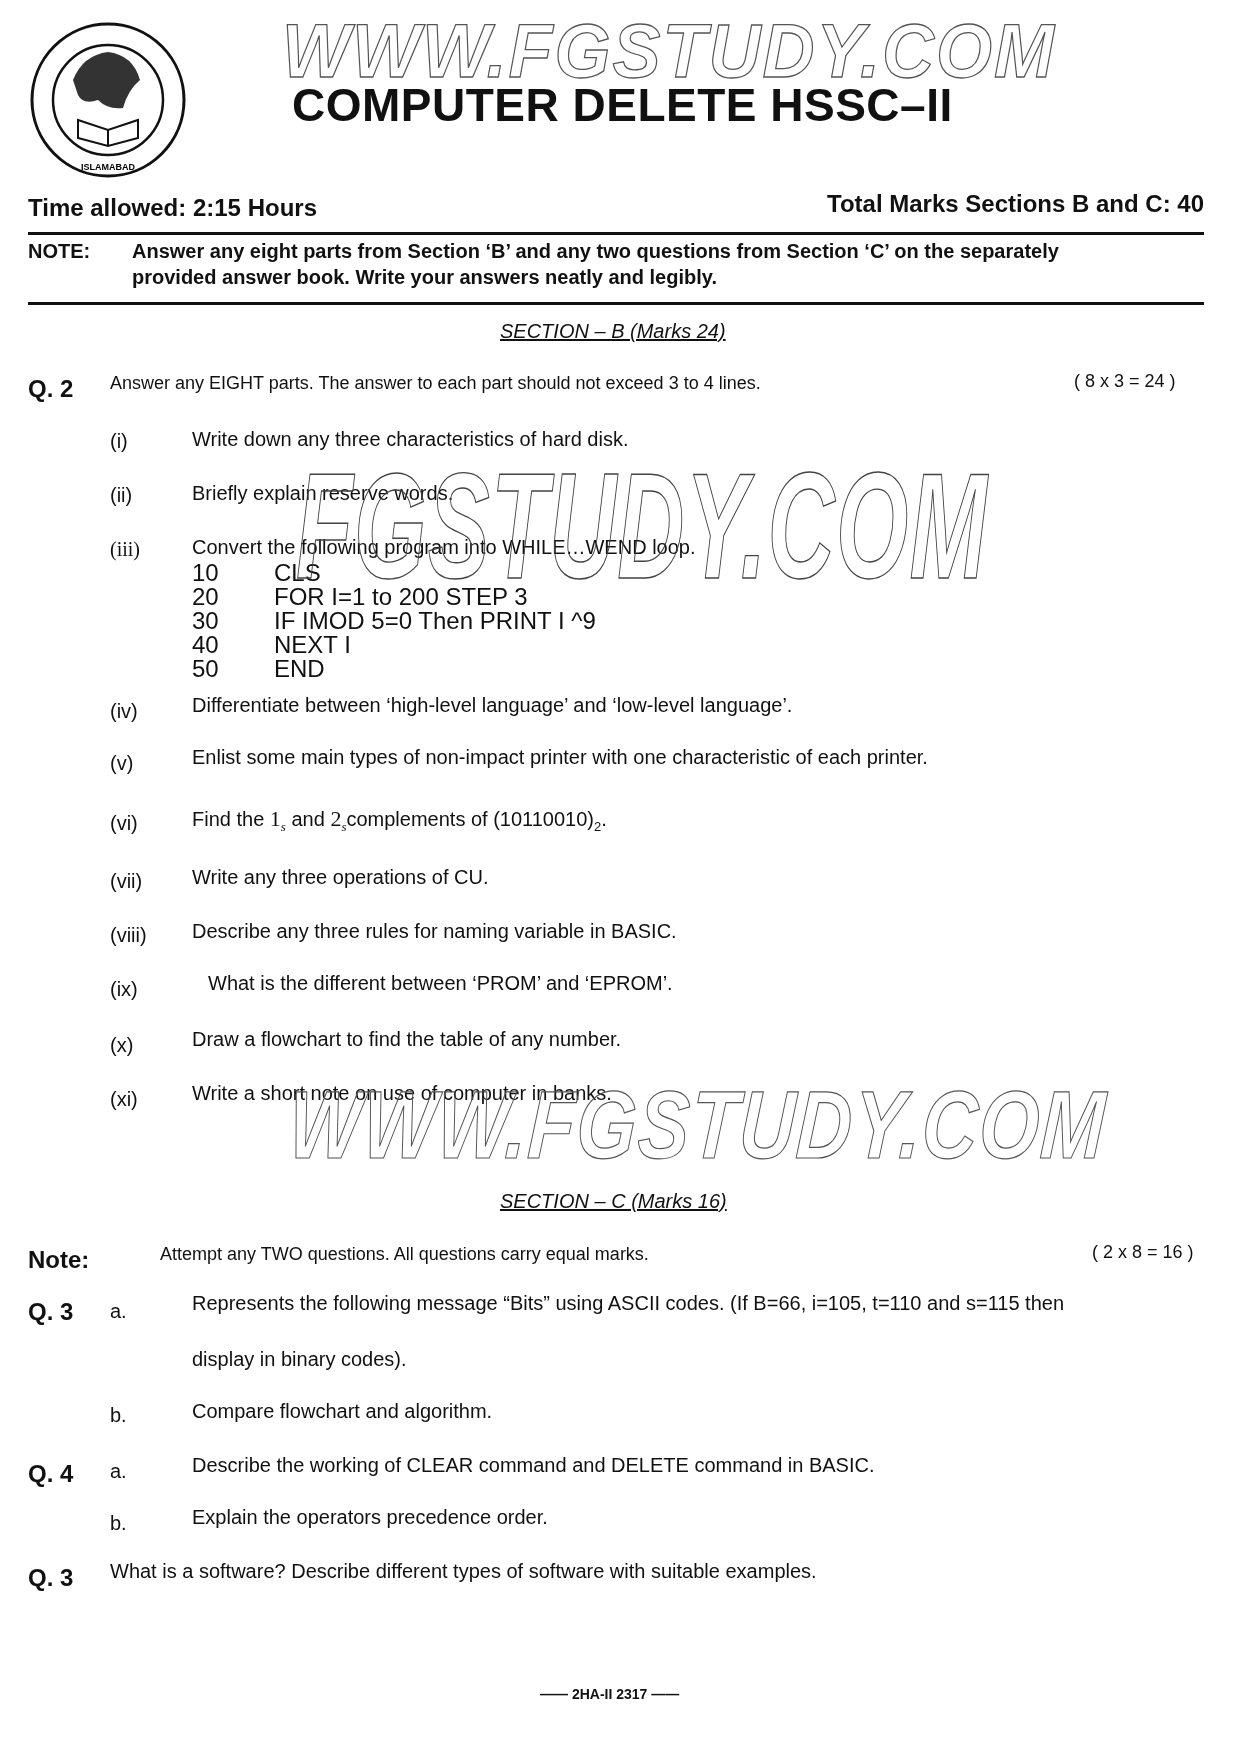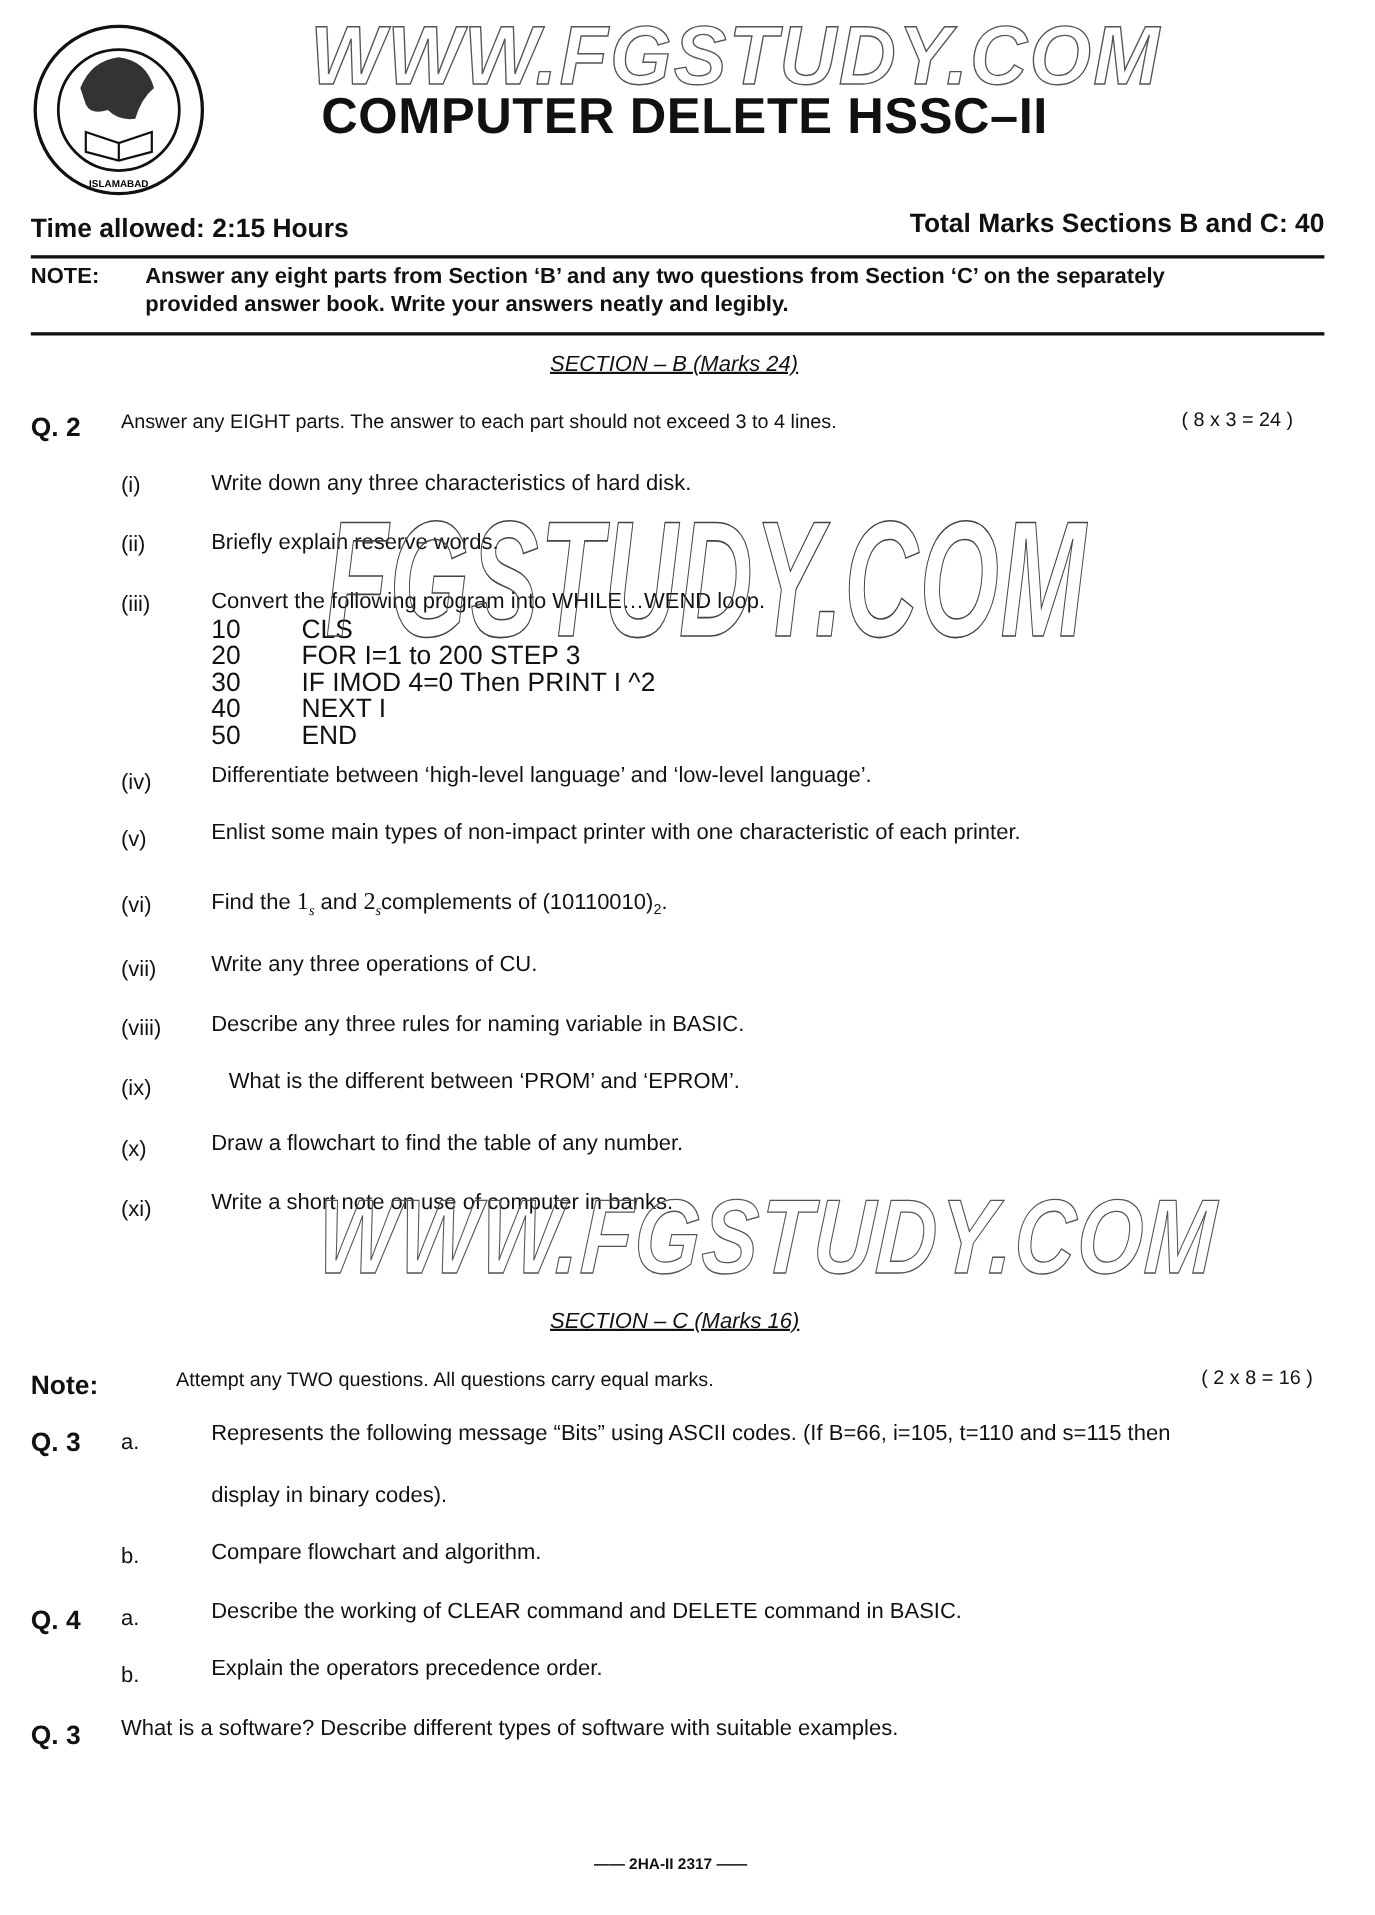--- a/index.html
+++ b/index.html
@@ -55,27 +55,27 @@
 <div class="abs qnum" style="left:28px;top:375px;">Q. 2</div>
 <div class="abs qtext" style="left:110px;top:373px;">Answer any EIGHT parts. The answer to each part should not exceed 3 to 4 lines.</div>
 <div class="abs qtext" style="left:1074px;top:371px;">( 8 x 3 = 24 )</div>
 
 <div class="abs item" style="left:110px;top:430px;">(i)</div>
 <div class="abs item" style="left:192px;top:428px;">Write down any three characteristics of hard disk.</div>
 
 <div class="abs item" style="left:110px;top:484px;">(ii)</div>
 <div class="abs item" style="left:192px;top:482px;">Briefly explain reserve words.</div>
 
-<div class="abs item" style="left:110px;top:538px;">(iii)</div>
+<div class="abs item" style="left:110px;top:538px;font-family:Liberation Serif, serif;">(iii)</div>
 <div class="abs item" style="left:192px;top:536px;">Convert the following program into WHILE…WEND loop.</div>
 
 <div class="abs code" style="left:192px;top:561px;">
   <div><span style="display:inline-block;width:82px;">10</span><span>CLS</span></div>
   <div><span style="display:inline-block;width:82px;">20</span><span>FOR I=1 to 200 STEP 3</span></div>
-  <div><span style="display:inline-block;width:82px;">30</span><span>IF IMOD 4=0 Then PRINT I ^2</span></div>
+  <div><span style="display:inline-block;width:82px;">30</span><span>IF IMOD 5=0 Then PRINT I ^9</span></div>
   <div><span style="display:inline-block;width:82px;">40</span><span>NEXT I</span></div>
   <div><span style="display:inline-block;width:82px;">50</span><span>END</span></div>
 </div>
 
 <div class="abs wm" style="left:296px;top:440px;font-size:150px;transform:scaleX(0.62);-webkit-text-stroke:1.4px #444;">FGSTUDY.COM</div>
 
 <div class="abs item" style="left:110px;top:700px;">(iv)</div>
 <div class="abs item" style="left:192px;top:694px;">Differentiate between ‘high-level language’ and ‘low-level language’.</div>
 
 <div class="abs item" style="left:110px;top:752px;">(v)</div>

